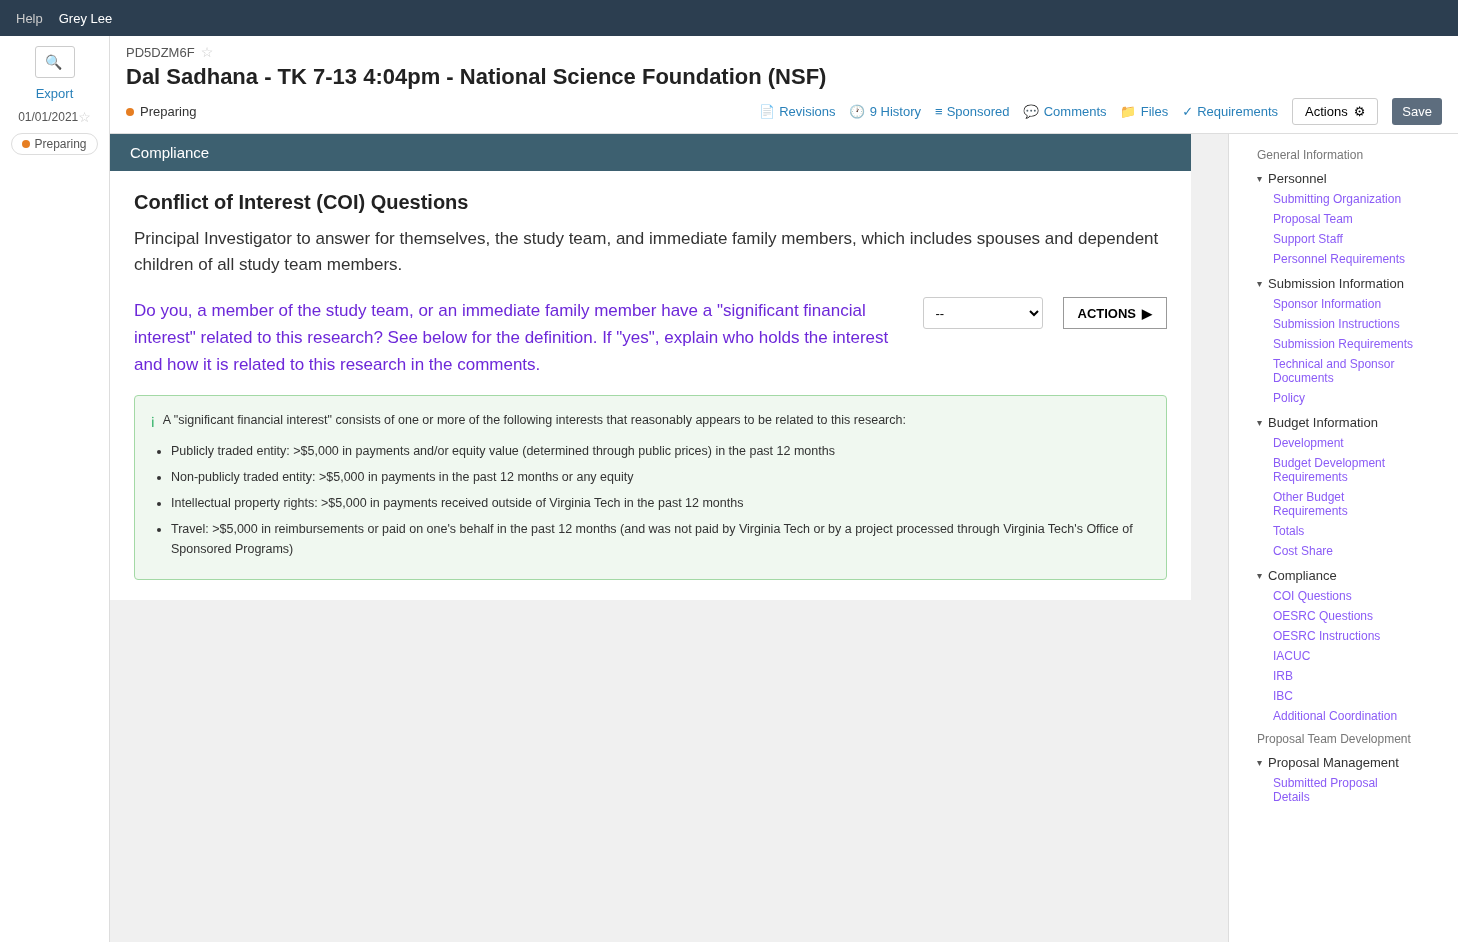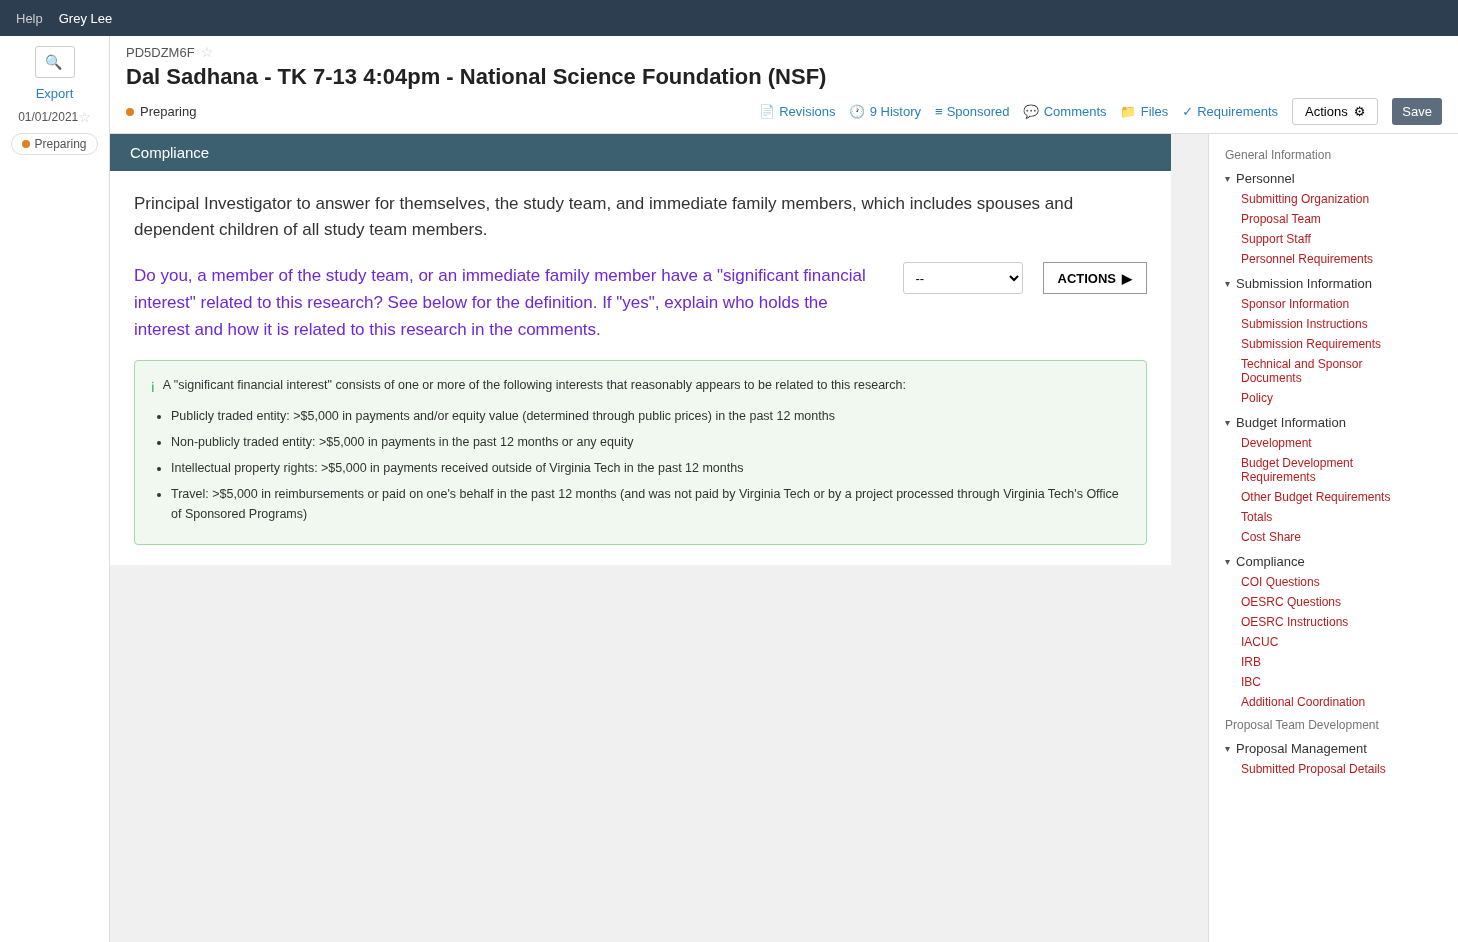--- a/index.html
+++ b/index.html
@@ -78,40 +78,40 @@
     .save-btn {
       background: #5d6d7e; color: #fff; border: none;
       padding: 6px 10px; cursor: pointer; font-size: 13px; border-radius: 3px;
     }
 
     
     .main-body { display: flex; flex: 1; overflow: hidden; gap: 37px; }
 
     
     .right-nav {
-      width: 250px;
+      width: 230px;
       background: #fff;
       border-left: 1px solid #ddd;
       overflow-y: auto;
-      padding: 10px 0;
+      padding: 10px 12px;
       flex-shrink: 0;
     }
     .right-nav .nav-section-label {
       font-size: 12px; color: #777; padding: 4px 16px; font-weight: normal;
     }
     .right-nav .nav-group {
       padding: 2px 0;
     }
     .right-nav .nav-group-header {
       font-size: 13px; color: #333; padding: 3px 16px;
       display: flex; align-items: center; gap: 6px; cursor: pointer;
       font-weight: 500;
     }
     .right-nav .nav-item {
-      font-size: 12px; color: #b91c1c; padding: 3px 32px;
+      font-size: 12px; color: #8b5cf6; padding: 3px 32px;
       cursor: pointer; text-decoration: none; display: block;
     }
     .caret { font-size: 10px; color: #555; }
 
     
     .page-content { flex: 1; overflow-y: auto; padding: 0; background: #f0f0f0; }
 
     
     .compliance-card { background: #fff; margin: 0; }
     .compliance-header {
@@ -229,20 +229,21 @@
         </div>
       </div>
     </div>
 
     <div class="main-body">
 
       <div class="page-content">
         <div class="compliance-card">
           <div class="compliance-header">Compliance</div>
           <div class="compliance-body">
+            <div class="coi-title">Conflict of Interest (COI) Questions</div>
             <div class="coi-desc">Principal Investigator to answer for themselves, the study team, and immediate family members, which includes spouses and dependent children of all study team members.</div>
 
             <div class="question-row">
               <div class="question-text">Do you, a member of the study team, or an immediate family member have a "significant financial interest" related to this research? See below for the definition. If "yes", explain who holds the interest and how it is related to this research in the comments.</div>
               <div class="question-select">
                 <select>
                   <option value="">--</option>
                   <option value="yes">Yes</option>
                   <option value="no">No</option>
                 </select>

